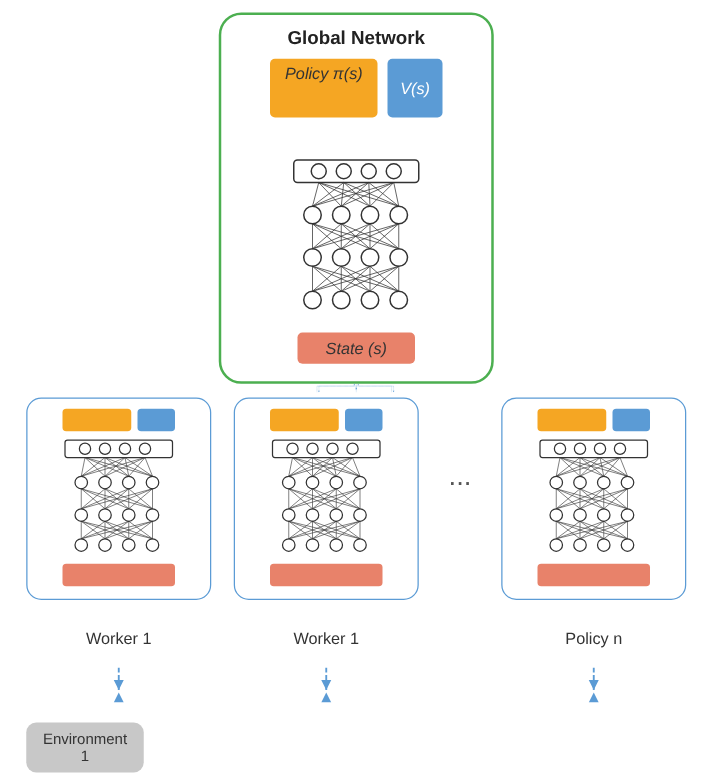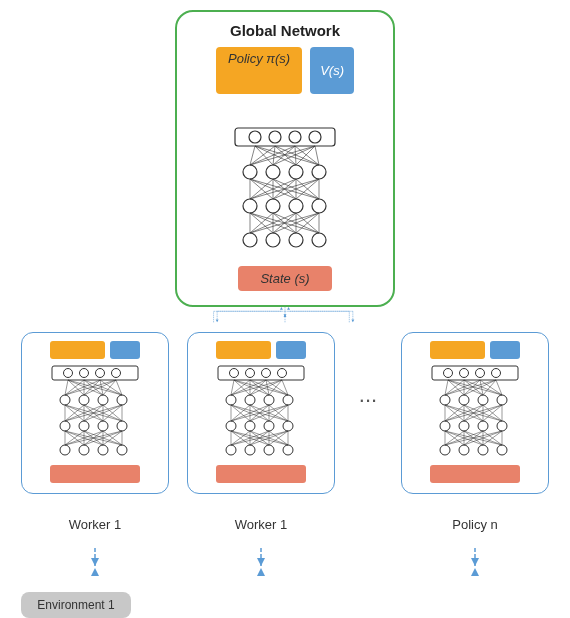--- a/index.html
+++ b/index.html
@@ -143,21 +143,21 @@
       text-align: center;
     }
 
     .env-box {
       background: #C8C8C8;
       border-radius: 8px;
       padding: 6px 10px;
       font-size: 12px;
       color: #333;
       text-align: center;
-      width: 110px;
+      width: 94px;
       margin-top: 0;
     }
 
     .dots-col {
       display: flex;
       flex-direction: column;
       align-items: center;
       justify-content: center;
       font-size: 22px;
       color: #555;

